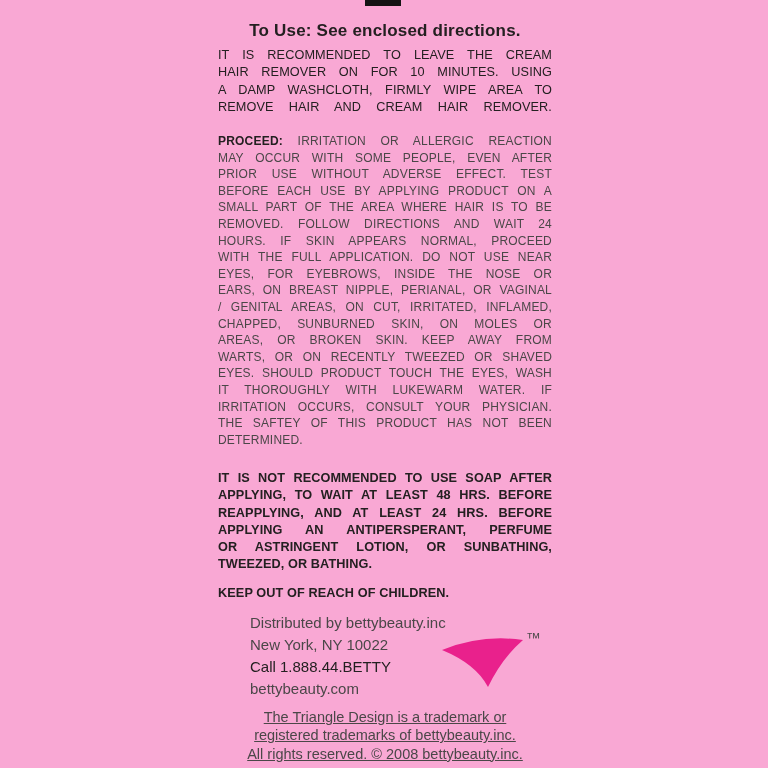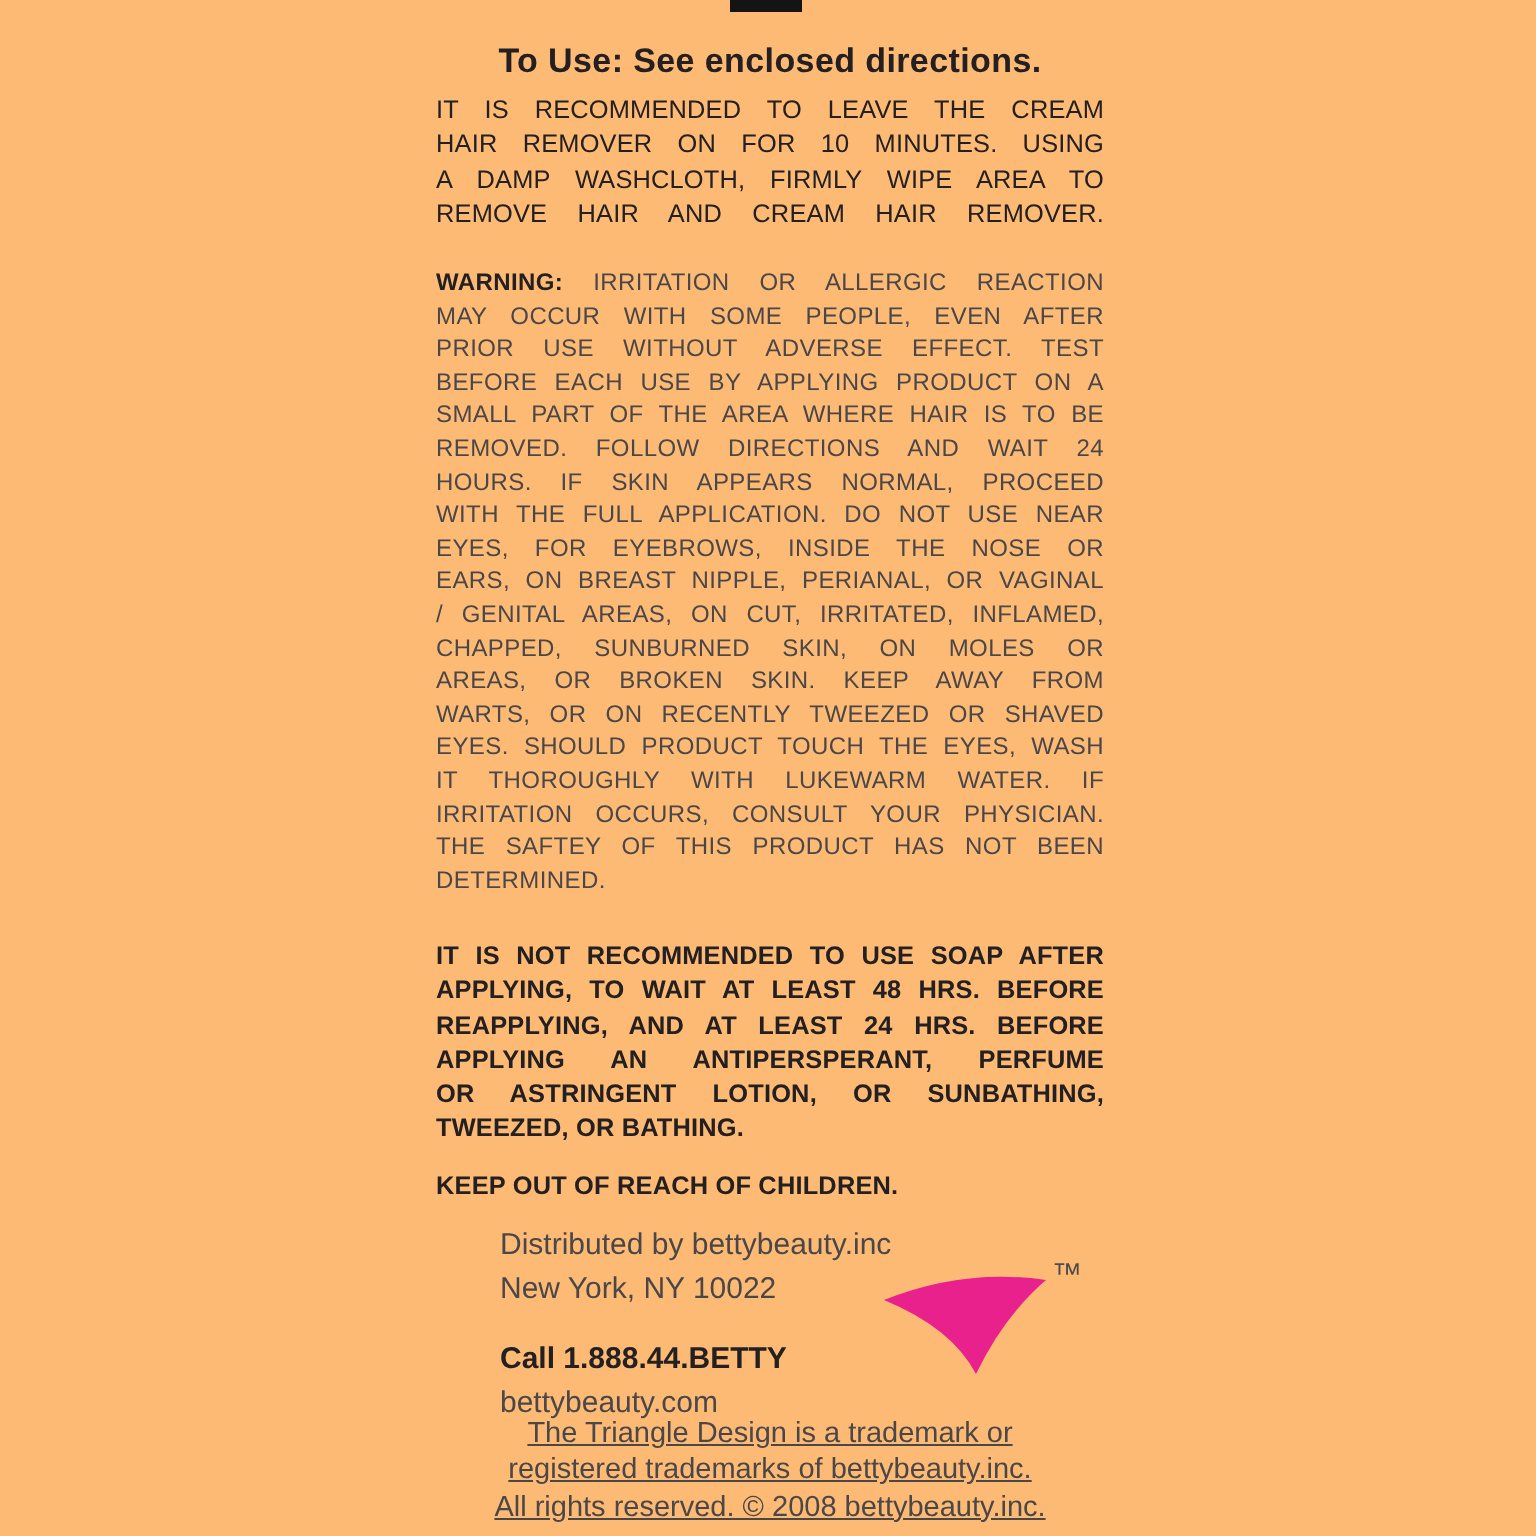--- a/index.html
+++ b/index.html
@@ -1,21 +1,21 @@
 <!DOCTYPE html>
 <html><head>
 <meta charset="utf-8">
 <style>
   * { margin: 0; padding: 0; box-sizing: border-box; }
   html, body { background: #ffffff; }
   .canvas {
     position: relative;
     width: 768px;
     height: 768px;
-    background: #fdba74;
+    background: #f9a8d4;
     overflow: hidden;
     font-family: "Liberation Sans", sans-serif;
   }
   .top-bar {
     position: absolute;
     left: 365px; top: 0;
     width: 36px; height: 6px;
     background: #141414;
   }
   .block {
@@ -70,21 +70,21 @@
     letter-spacing: 0.1px;
   }
   .distributor {
     position: absolute;
     left: 250px; top: 612px;
     width: 300px;
     font-size: 15px;
     line-height: 22px;
     color: #4b4748;
   }
-  .distributor .phone { font-weight: bold; color: #242021; margin-top: 13px; }
+  .distributor .phone { font-weight: normal; color: #242021; }
   .triangle-wrap { position: absolute; left: 436px; top: 633px; width: 96px; height: 58px; }
   .tm {
     position: absolute;
     left: 526px; top: 629px;
     font-size: 15px;
     color: #4f4b4c;
   }
   .footer {
     top: 708px;
     font-size: 14.5px;
@@ -110,21 +110,21 @@
     <div class="lines">
         <div class="line">IT IS RECOMMENDED TO LEAVE THE CREAM</div>
         <div class="line">HAIR REMOVER ON FOR 10 MINUTES. USING</div>
         <div class="line">A DAMP WASHCLOTH, FIRMLY WIPE AREA TO</div>
         <div class="line">REMOVE HAIR AND CREAM HAIR REMOVER.</div>
       </div>
   </div>
 
   <div class="block para warning">
     <div class="line">
-      <span class="wlabel">WARNING:</span>
+      <span class="wlabel">PROCEED:</span>
       <span>IRRITATION OR ALLERGIC REACTION</span>
     </div>
     <div class="lines">
         <div class="line">MAY OCCUR WITH SOME PEOPLE, EVEN AFTER</div>
         <div class="line">PRIOR USE WITHOUT ADVERSE EFFECT. TEST</div>
         <div class="line">BEFORE EACH USE BY APPLYING PRODUCT ON A</div>
         <div class="line">SMALL PART OF THE AREA WHERE HAIR IS TO BE</div>
         <div class="line">REMOVED. FOLLOW DIRECTIONS AND WAIT 24</div>
         <div class="line">HOURS. IF SKIN APPEARS NORMAL, PROCEED</div>
         <div class="line">WITH THE FULL APPLICATION. DO NOT USE NEAR</div>

